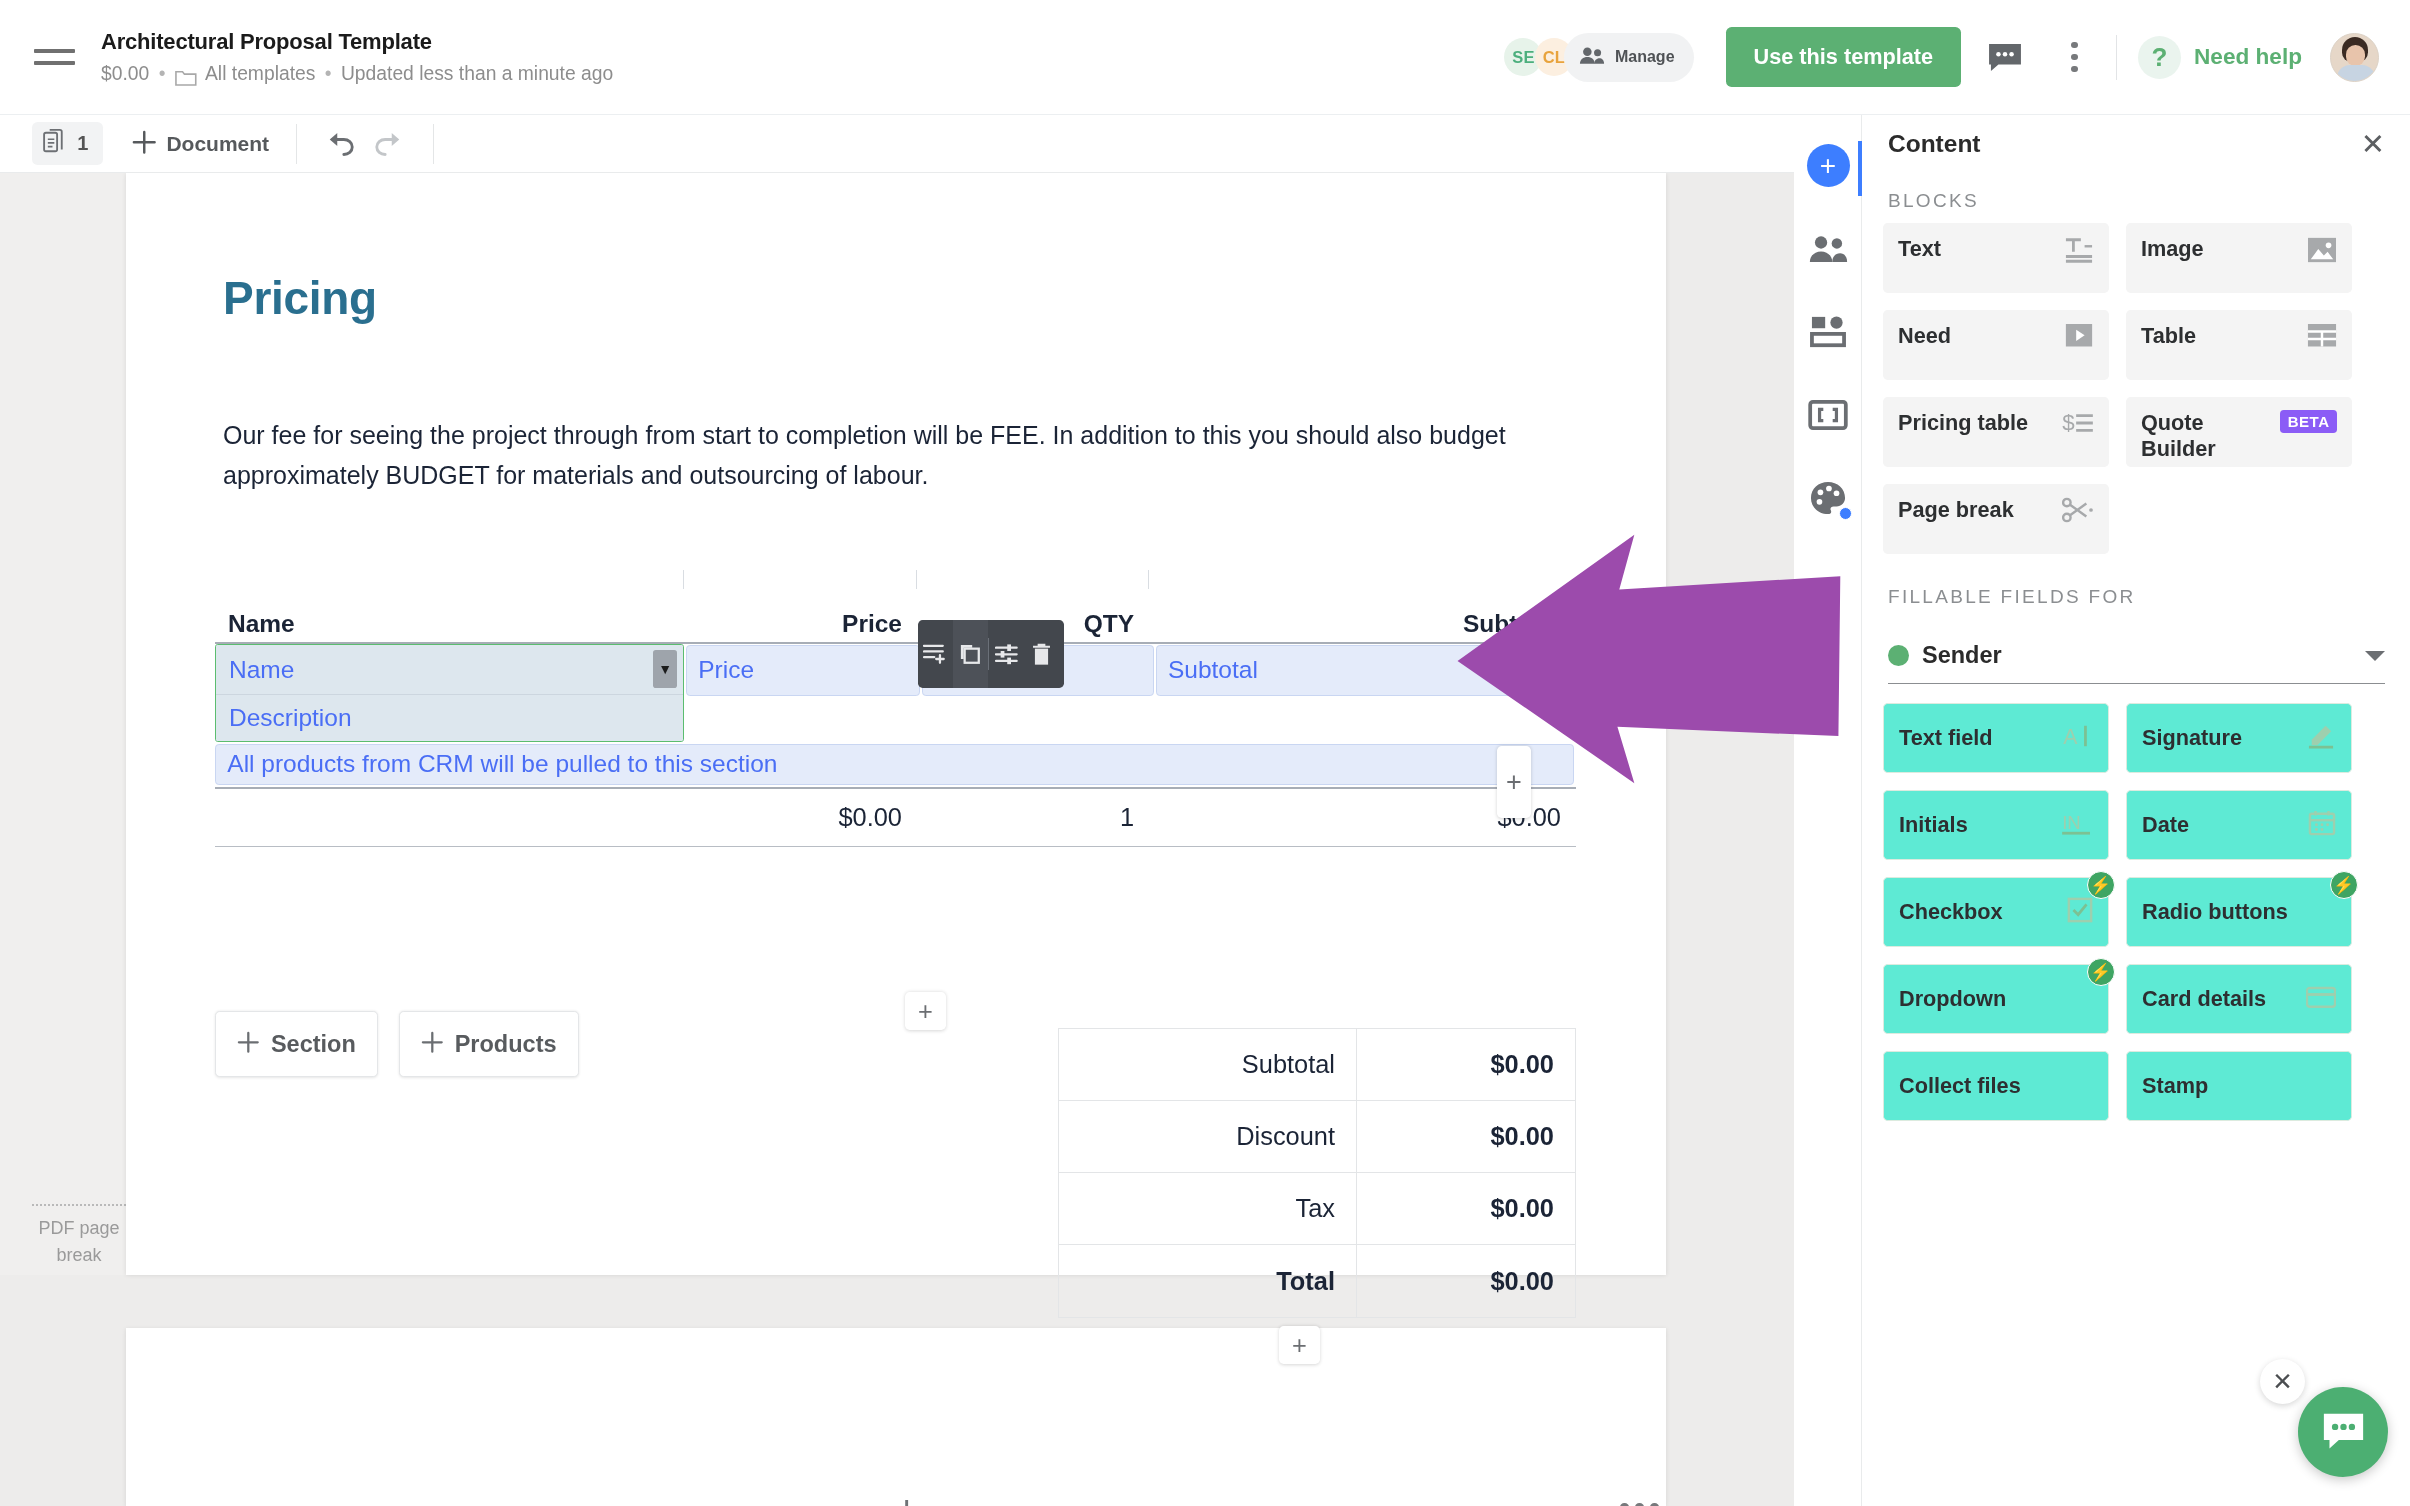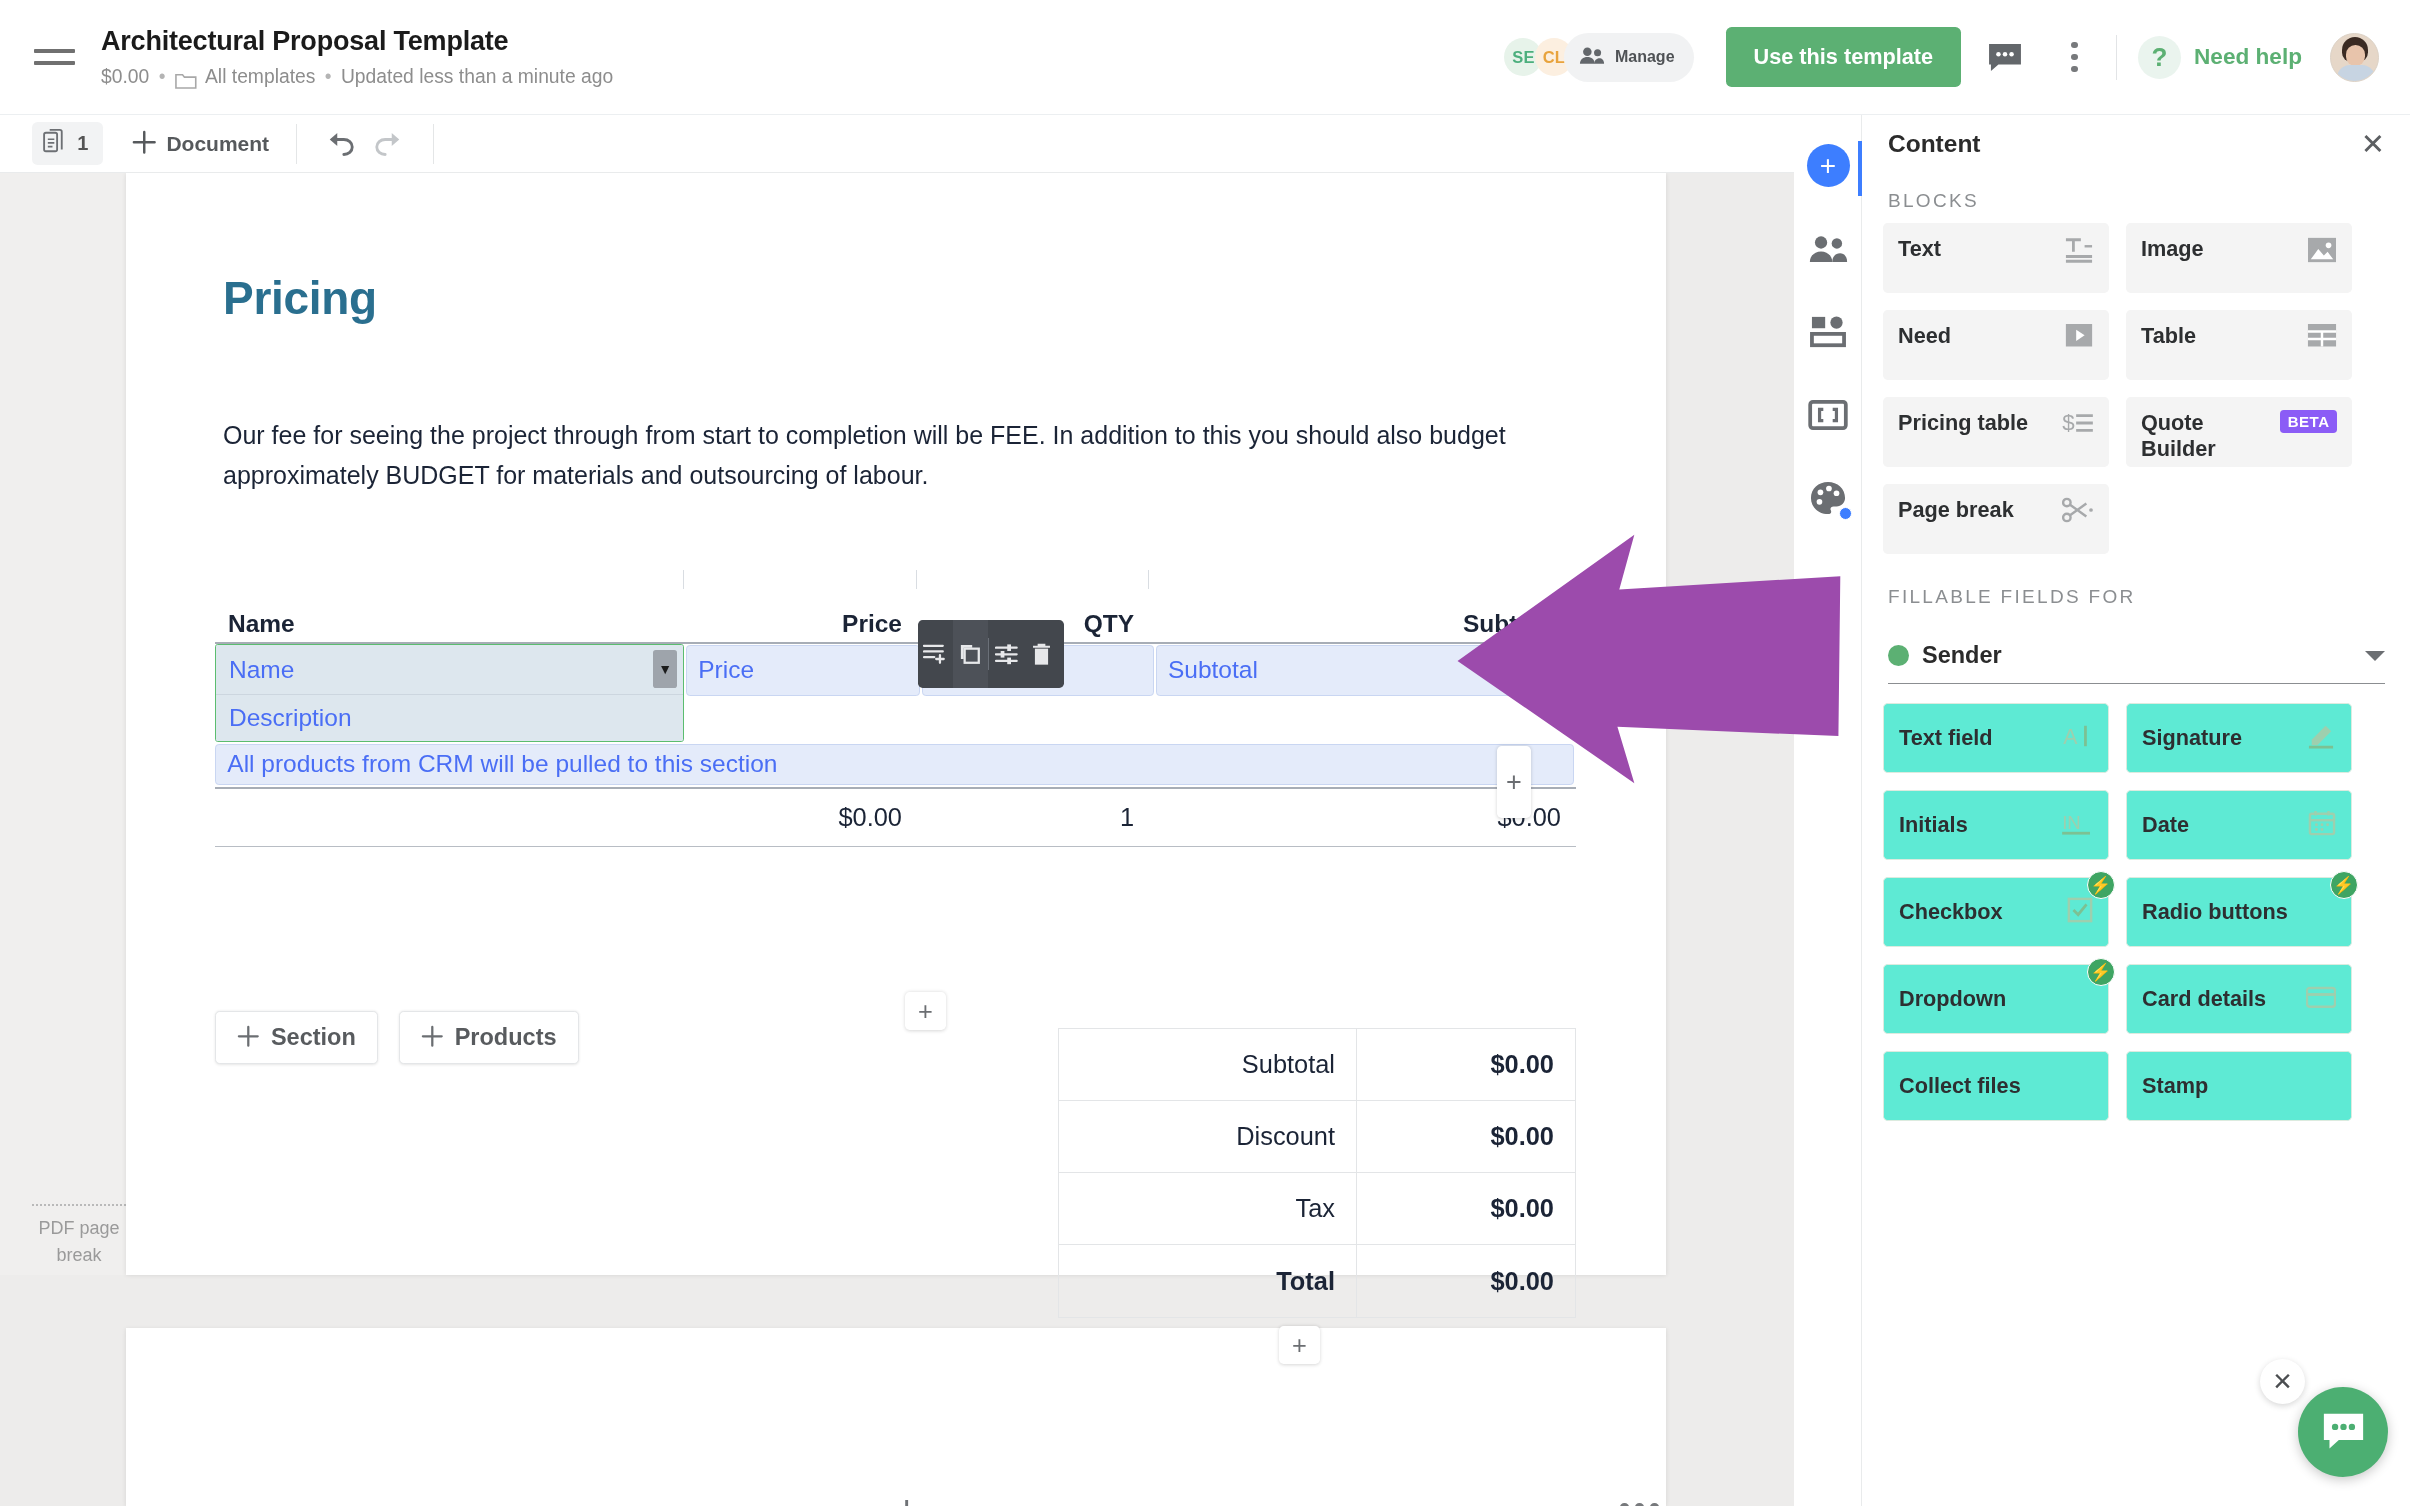--- a/index.html
+++ b/index.html
@@ -19,21 +19,21 @@
   .hamburger {
     width: 41px; height: 41px; margin-left: 34px; margin-right: 26px;
     display: flex; flex-direction: column; justify-content: center; gap: 7.5px;
     cursor: pointer;
   }
   .hamburger i { display: block; height: 4.7px; background: #707070; border-radius: 0.9px; }
   .hamburger i:nth-child(1) { width: 41px; }
   .hamburger i:nth-child(2) { width: 41px; }
 
   .title-block { display: flex; flex-direction: column; justify-content: center; }
-  .doc-title { font-size: 27px; font-weight: bold; color: #1b1b1b; letter-spacing: -0.2px; line-height: 1.15; }
+  .doc-title { font-size: 22px; font-weight: bold; color: #1b1b1b; letter-spacing: -0.2px; line-height: 1.15; }
   .doc-sub { margin-top: 8.5px; font-size: 19.3px; color: #8d8d8d; display: flex; align-items: center; gap: 0; }
   .doc-sub .seg { white-space: nowrap; }
   .doc-sub .dot { margin: 0 9.4px; color: #b4b4b4; }
   .folder-icon { display: inline-block; width: 21.7px; height: 18px; margin-right: 8.5px; position: relative; top: 2.8px; }
 
   .header-right { margin-left: auto; display: flex; align-items: center; padding-right: 32px; }
   .avatars { display: flex; align-items: center; }
   .ava {
     width: 38px; height: 38px; border-radius: 50%;
     display: flex; align-items: center; justify-content: center;
@@ -208,21 +208,21 @@
   }
   .bot-plus {
     position: absolute; left: 1153px; top: 1153px; width: 41px; height: 38px;
     background: #fff; border-radius: 4.7px; box-shadow: 0 0.9px 3.8px rgba(0,0,0,0.16);
     display: flex; align-items: center; justify-content: center;
     font-size: 25.4px; color: #6b6e72; cursor: pointer; z-index: 20;
   }
 
   .addbtns { position: absolute; left: 89px; top: 838px; display: flex; gap: 21px; }
   .addbtn {
-    height: 53px; padding: 0 21px; background: #fff; border: 0.9px solid #e4e6e8;
+    height: 66px; padding: 0 21px; background: #fff; border: 0.9px solid #e4e6e8;
     border-radius: 4.7px; box-shadow: 0 0.9px 2.8px rgba(0,0,0,0.10);
     display: flex; align-items: center; gap: 11.3px; cursor: pointer;
   }
   .addbtn .lbl { font-size: 23.5px; font-weight: bold; color: #585b5e; }
 
   
   .totals { position: absolute; left: 932px; top: 855px; width: 518px; border: 0.9px solid #e3e5e7; }
   .totals .trow { display: flex; height: 72px; border-bottom: 0.9px solid #e3e5e7; }
   .totals .trow:last-child { border-bottom: none; }
   .totals .tl {

